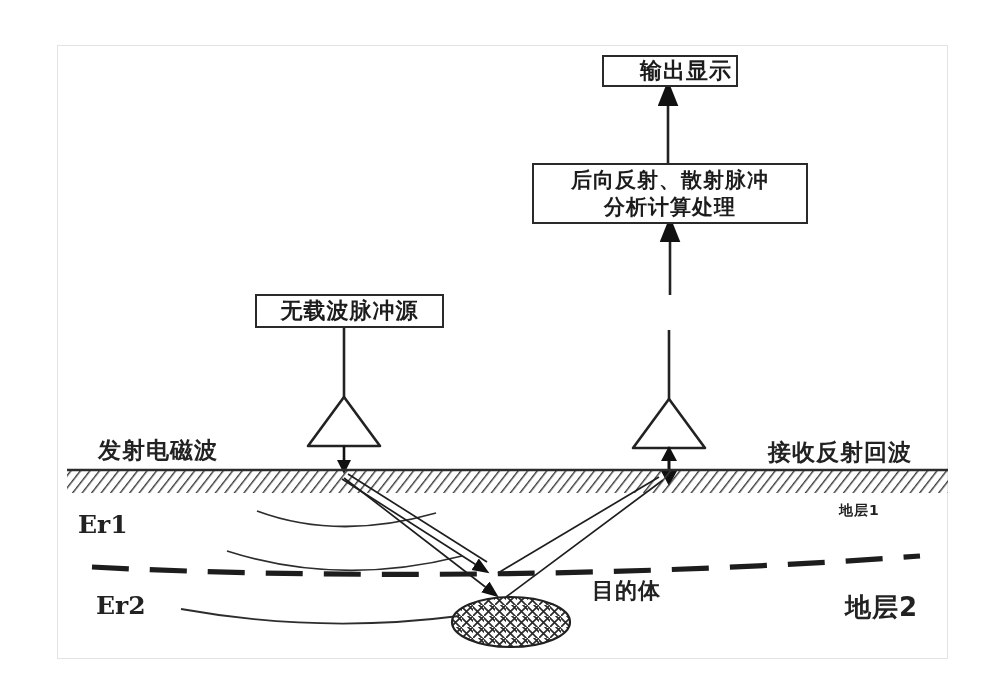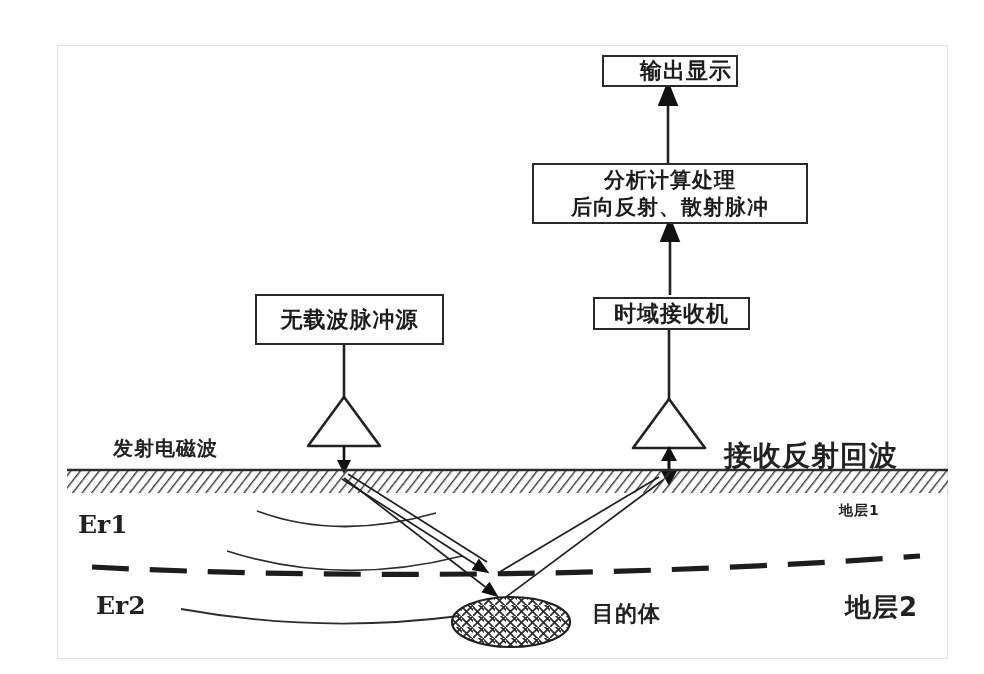--- a/index.html
+++ b/index.html
@@ -101,34 +101,31 @@
     </g>
 
     <ellipse cx="511" cy="622" rx="59" ry="25" fill="url(#net)" stroke="#222" stroke-width="2.2"></ellipse>
   </svg>
 
   <div class="node" style="left:602px;top:55px;width:136px;height:32px;font-size:22px;padding-left:32px;">
     <span>输出显示</span>
   </div>
 
   <div class="node two-line" style="left:532px;top:163px;width:276px;height:61px;font-size:21px;">
+    <span>后向反射、散射脉冲</span>
     <span>分析计算处理</span>
-    <span>后向反射、散射脉冲</span>
   </div>
 
-  <div class="node" style="left:255px;top:294px;width:189px;height:51px;font-size:22px;">
+  <div class="node" style="left:255px;top:294px;width:189px;height:34px;font-size:22px;">
     <span>无载波脉冲源</span>
   </div>
 
-  <div class="node" style="left:593px;top:297px;width:157px;height:33px;font-size:22px;">
-    <span>时域接收机</span>
-  </div>
 
-  <div class="lbl" style="left:113px;top:435px;font-size:20px;">发射电磁波</div>
-  <div class="lbl" style="left:724px;top:437px;font-size:28px;">接收反射回波</div>
+  <div class="lbl" style="left:98px;top:435px;font-size:23px;">发射电磁波</div>
+  <div class="lbl" style="left:768px;top:437px;font-size:23px;">接收反射回波</div>
 
   <div class="lbl er" style="left:78px;top:510px;">Er1</div>
   <div class="lbl" style="left:839px;top:502px;font-size:14px;">地层1</div>
   <div class="lbl er" style="left:96px;top:591px;">Er2</div>
   <div class="lbl" style="left:845px;top:590px;font-size:26px;">地层2</div>
-  <div class="lbl" style="left:592px;top:599px;font-size:22px;">目的体</div>
+  <div class="lbl" style="left:592px;top:576px;font-size:22px;">目的体</div>
 
 </div>
 
 </body></html>

